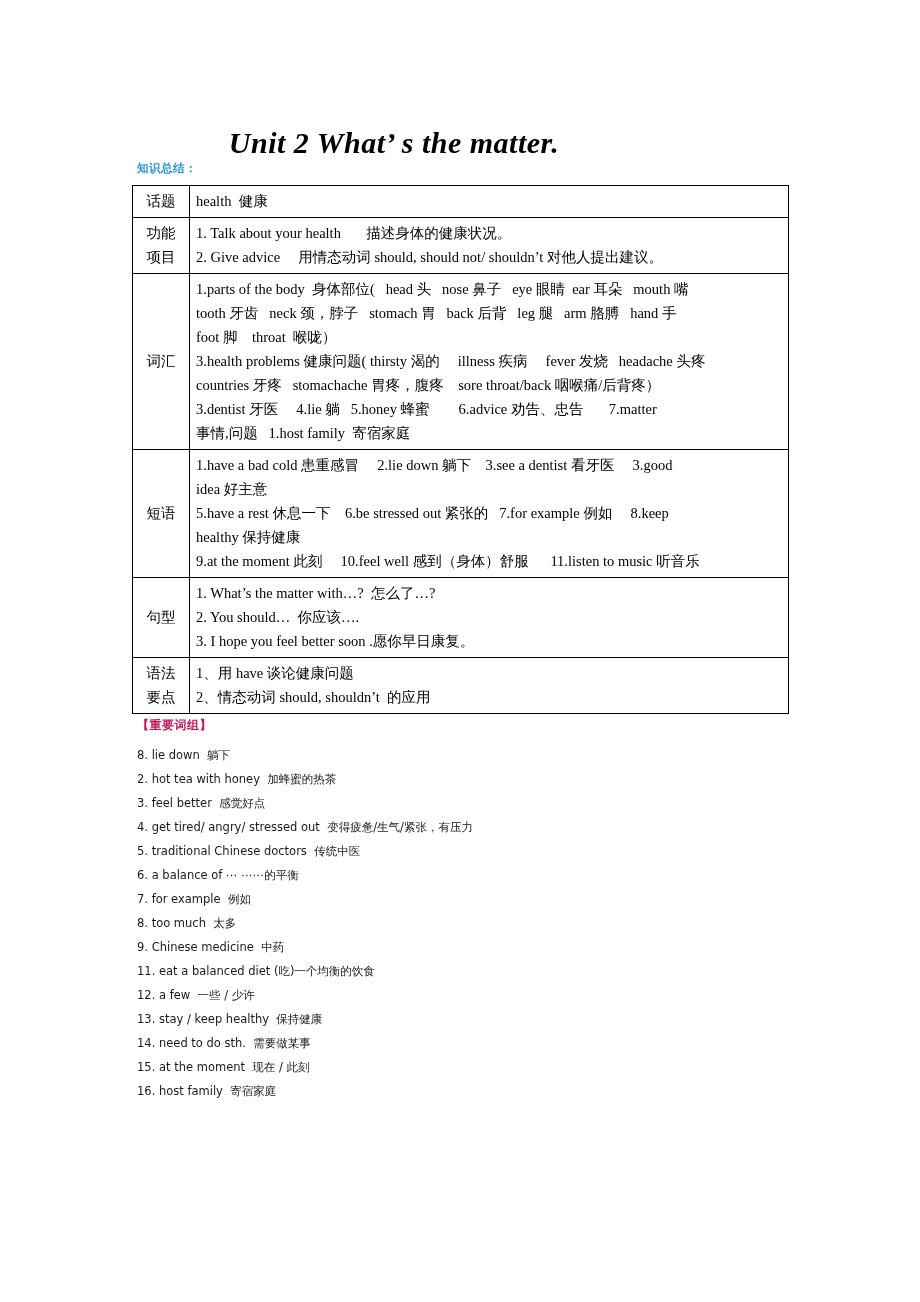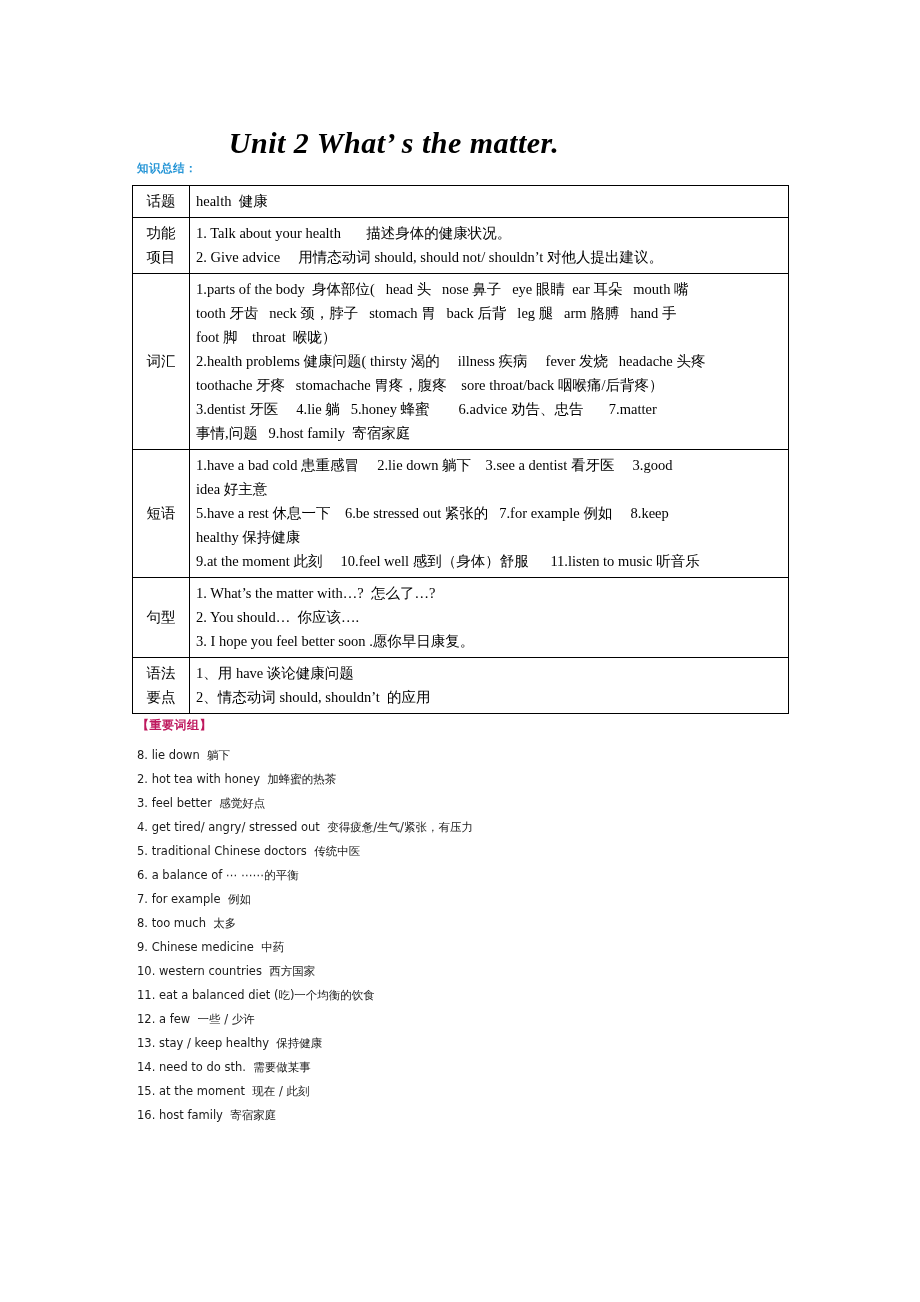--- a/index.html
+++ b/index.html
@@ -146,24 +146,24 @@
       </tr>
 
       <tr>
         <td class="label">
           <span class="lline">词汇</span>
         </td>
         <td class="content">
           <span class="cline">1.parts of the body  身体部位(   head 头   nose 鼻子   eye 眼睛  ear 耳朵   mouth 嘴</span>
           <span class="cline">tooth 牙齿   neck 颈，脖子   stomach 胃   back 后背   leg 腿   arm 胳膊   hand 手</span>
           <span class="cline">foot 脚    throat  喉咙）</span>
-          <span class="cline">2.health problems 健康问题( thirsty 渴的     illness 疾病     fever 发烧   headache 头疼</span>
-          <span class="cline">toothache 牙疼   stomachache 胃疼，腹疼    sore throat/back 咽喉痛/后背疼）</span>
+          <span class="cline">3.health problems 健康问题( thirsty 渴的     illness 疾病     fever 发烧   headache 头疼</span>
+          <span class="cline">countries 牙疼   stomachache 胃疼，腹疼    sore throat/back 咽喉痛/后背疼）</span>
           <span class="cline">3.dentist 牙医     4.lie 躺   5.honey 蜂蜜        6.advice 劝告、忠告       7.matter</span>
-          <span class="cline">事情,问题   9.host family  寄宿家庭</span>
+          <span class="cline">事情,问题   1.host family  寄宿家庭</span>
         </td>
       </tr>
 
       <tr>
         <td class="label">
           <span class="lline">短语</span>
         </td>
         <td class="content">
           <span class="cline">1.have a bad cold 患重感冒     2.lie down 躺下    3.see a dentist 看牙医     3.good</span>
           <span class="cline">idea 好主意</span>
@@ -203,21 +203,20 @@
   <div class="phrase-list">
     <span class="phrase-item">8. lie down  躺下</span>
     <span class="phrase-item">2. hot tea with honey  加蜂蜜的热茶</span>
     <span class="phrase-item">3. feel better  感觉好点</span>
     <span class="phrase-item">4. get tired/ angry/ stressed out  变得疲惫/生气/紧张，有压力</span>
     <span class="phrase-item">5. traditional Chinese doctors  传统中医</span>
     <span class="phrase-item">6. a balance of ⋯ ⋯⋯的平衡</span>
     <span class="phrase-item">7. for example  例如</span>
     <span class="phrase-item">8. too much  太多</span>
     <span class="phrase-item">9. Chinese medicine  中药</span>
-    <span class="phrase-item">10. western countries  西方国家</span>
     <span class="phrase-item">11. eat a balanced diet (吃)一个均衡的饮食</span>
     <span class="phrase-item">12. a few  一些 / 少许</span>
     <span class="phrase-item">13. stay / keep healthy  保持健康</span>
     <span class="phrase-item">14. need to do sth.  需要做某事</span>
     <span class="phrase-item">15. at the moment  现在 / 此刻</span>
     <span class="phrase-item">16. host family  寄宿家庭</span>
   </div>
 
 </div>
 

